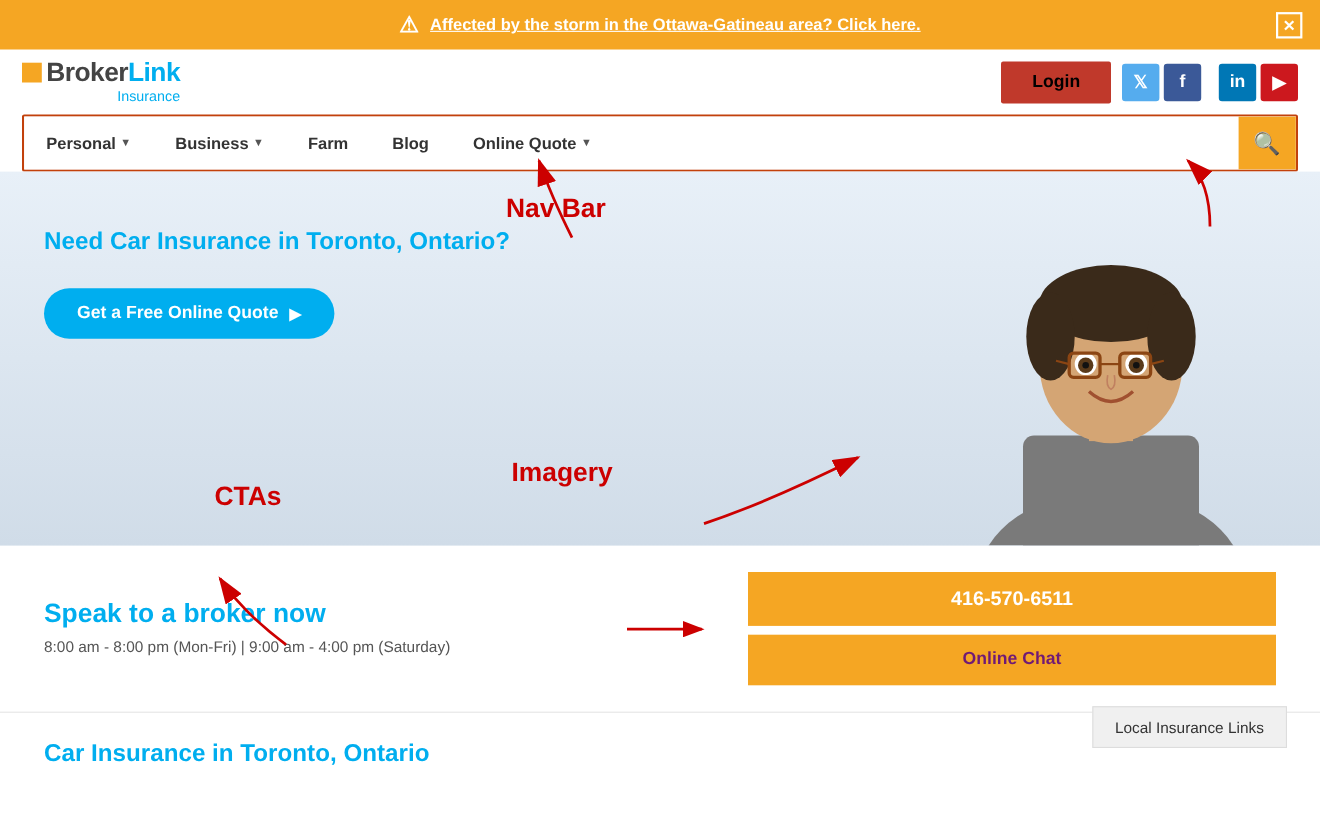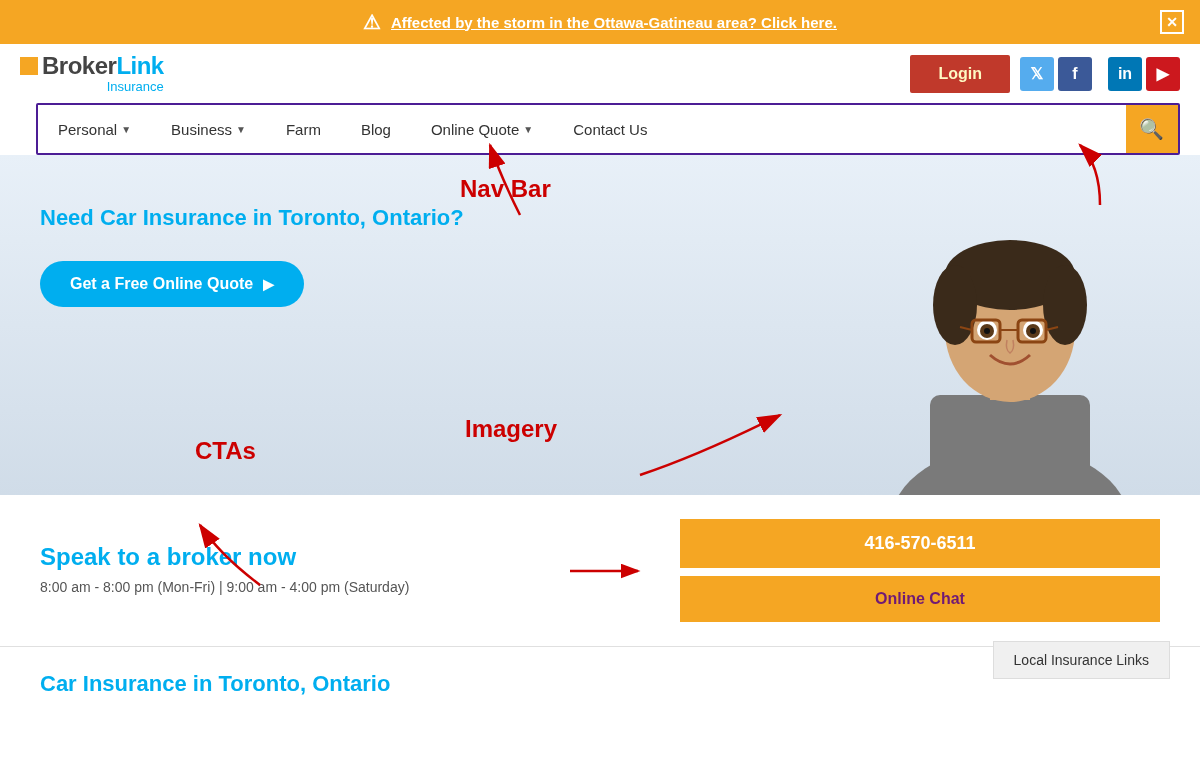--- a/index.html
+++ b/index.html
@@ -91,21 +91,21 @@
       position: relative;
       top: -2px;
     }
     .header-right {
       display: flex;
       align-items: center;
       gap: 10px;
     }
     .login-btn {
       background: #C0392B;
-      color: #fef9c3;
+      color: #000000;
       border: none;
       padding: 10px 28px;
       font-size: 16px;
       font-weight: bold;
       cursor: pointer;
       border-radius: 2px;
     }
     .social-icons {
       display: flex;
       gap: 4px;
@@ -123,23 +123,24 @@
       cursor: pointer;
       border-radius: 3px;
     }
     .social-icon.twitter { background: #55ACEE; }
     .social-icon.facebook { background: #3B5998; }
     .social-icon.linkedin { background: #0077B5; margin-left: 12px; }
     .social-icon.youtube { background: #CC181E; }
 
     
     .navbar-wrapper {
-      margin: 10px 20px 0 36px;
-      border: 2px solid #4c1d95;
+      margin: 10px 20px 0 20px;
+      border: 2px solid #c2410c;
       border-radius: 2px;
+      font-weight: bold;
     }
     .navbar {
       display: flex;
       align-items: center;
       background: #fff;
     }
     .nav-item {
       display: flex;
       align-items: center;
       padding: 14px 20px;
@@ -339,23 +340,20 @@
       </div>
       <div class="nav-item">
         <span>Farm</span>
       </div>
       <div class="nav-item">
         <span>Blog</span>
       </div>
       <div class="nav-item">
         <span>Online Quote</span>
         <span class="nav-chevron">▼</span>
-      </div>
-      <div class="nav-item">
-        <span>Contact Us</span>
       </div>
       <div class="nav-search">
         <span class="nav-search-icon">🔍</span>
       </div>
     </nav>
   </div>
 
   <div style="position:relative;">
     <div class="hero">
       <div class="hero-content">

